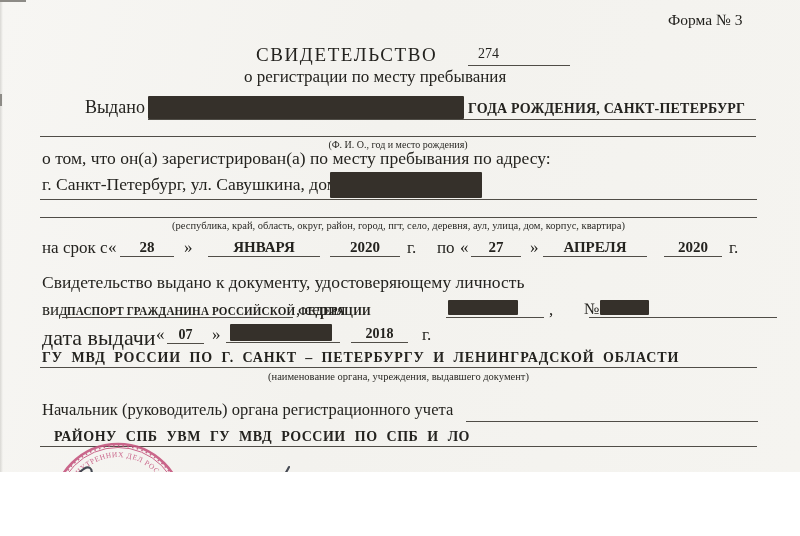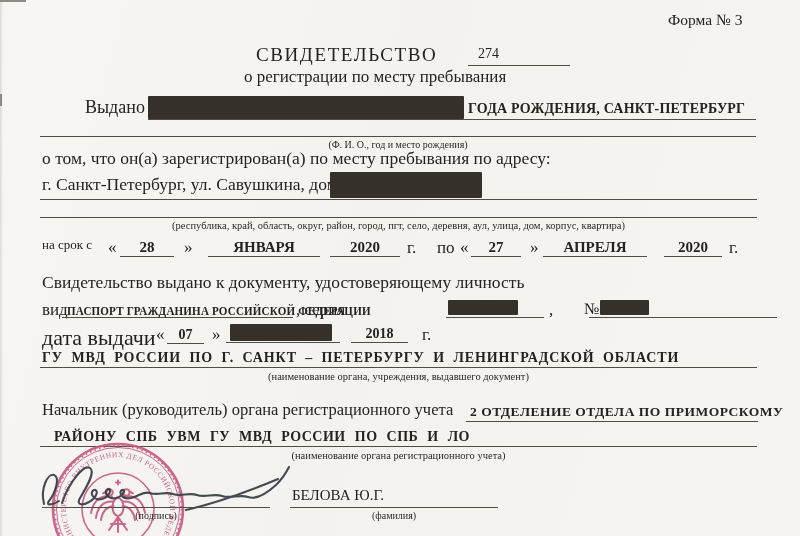--- a/index.html
+++ b/index.html
@@ -1,17 +1,17 @@
 <!DOCTYPE html>
 <html><head>
 <meta charset="utf-8">
 <style>
   html,body { margin:0; padding:0; }
   .page {
-    position:relative; width:800px; height:536px; overflow:hidden;
+    position:relative; width:800px; height:472px; overflow:hidden;
     background: linear-gradient(105deg,#f7f6f3 0%,#f3f2ee 45%,#f5f4f0 100%);
     font-family:"Liberation Serif", serif; color:#24231f;
   }
   .t { position:absolute; white-space:nowrap; line-height:1.15; }
   .cap { position:absolute; font-size:10px; color:#2a2925; text-align:center; white-space:nowrap; }
   .rule { position:absolute; height:0; border-bottom:1.4px solid #504d47; }
   .redact { position:absolute; background:#35302a; border-radius:1px; }
   .blank { position:absolute; text-align:center; border-bottom:1.4px solid #504d47;
            font-weight:bold; font-size:15px; height:19px; line-height:21px; }
   .bold { font-weight:bold; }
@@ -45,21 +45,21 @@
   <div class="cap" style="left:40px;top:139px;width:716px;">(Ф. И. О., год и место рождения)</div>
 
   <div class="t" style="left:42px;top:148px;font-size:17.5px;">о том, что он(а) зарегистрирован(а) по месту пребывания по адресу:</div>
 
   <div class="t" style="left:42px;top:174px;font-size:17.5px;">г. Санкт-Петербург, ул. Савушкина, дом</div>
   <div class="redact" style="left:330px;top:172px;width:152px;height:26px;"></div>
   <div class="rule" style="left:40px;top:199px;width:717px;"></div>
   <div class="rule" style="left:40px;top:217px;width:717px;"></div>
   <div class="cap" style="left:40px;top:220px;width:717px;font-size:10.5px;">(республика, край, область, округ, район, город, пгт, село, деревня, аул, улица, дом, корпус, квартира)</div>
 
-  <div class="t" style="left:42px;top:238px;font-size:13px;">на срок с</div>
+  <div class="t" style="left:42px;top:238px;font-size:17px;">на срок с</div>
   <div class="t" style="left:108px;top:238px;font-size:17px;">«</div>
   <div class="blank" style="left:120px;top:237px;width:54px;">28</div>
   <div class="t" style="left:184px;top:238px;font-size:17px;">»</div>
   <div class="blank" style="left:208px;top:237px;width:112px;">ЯНВАРЯ</div>
   <div class="blank" style="left:330px;top:237px;width:70px;">2020</div>
   <div class="t" style="left:407px;top:238px;font-size:17px;">г.</div>
   <div class="t" style="left:437px;top:238px;font-size:17px;">по</div>
   <div class="t" style="left:460px;top:238px;font-size:17px;">«</div>
   <div class="blank" style="left:471px;top:237px;width:50px;">27</div>
   <div class="t" style="left:530px;top:238px;font-size:17px;">»</div>
@@ -87,25 +87,23 @@
   <div class="redact" style="left:230px;top:324px;width:102px;height:17px;"></div>
   <div class="rule" style="left:226px;top:342px;width:114px;"></div>
   <div class="blank" style="left:351px;top:323px;width:57px;font-size:14px;">2018</div>
   <div class="t" style="left:422px;top:325px;font-size:17px;">г.</div>
 
   <div class="t cond" style="left:42px;top:350px;font-size:14px;letter-spacing:0.9px;word-spacing:4px;">ГУ МВД РОССИИ ПО Г. САНКТ – ПЕТЕРБУРГУ И ЛЕНИНГРАДСКОЙ ОБЛАСТИ</div>
   <div class="rule" style="left:40px;top:367px;width:717px;border-bottom-width:1.8px;"></div>
   <div class="cap" style="left:40px;top:371px;width:717px;font-size:10.5px;">(наименование органа, учреждения, выдавшего документ)</div>
 
   <div class="t" style="left:42px;top:401px;font-size:16.5px;">Начальник (руководитель) органа регистрационного учета</div>
-  <div class="t cond" style="left:470px;top:404px;font-size:13.5px;letter-spacing:0.5px;">2 ОТДЕЛЕНИЕ ОТДЕЛА  ПО ПРИМОРСКОМУ</div>
   <div class="rule" style="left:466px;top:421px;width:292px;"></div>
   <div class="t cond" style="left:54px;top:429px;font-size:14px;letter-spacing:0.5px;word-spacing:5px;">РАЙОНУ СПБ УВМ  ГУ  МВД РОССИИ  ПО СПБ  И  ЛО</div>
   <div class="rule" style="left:40px;top:446px;width:717px;border-bottom-width:1.8px;"></div>
-  <div class="cap" style="left:40px;top:450px;width:717px;font-size:10.5px;">(наименование органа регистрационного учета)</div>
 
   <svg style="position:absolute;left:48px;top:439px;opacity:0.88;" width="140" height="140" viewBox="0 0 140 140">
     <g stroke="#c4537d" fill="none">
       <circle cx="70" cy="70" r="65" stroke-width="2.6"></circle>
       <circle cx="70" cy="70" r="61.5" stroke-width="1"></circle>
       <circle cx="70" cy="70" r="63.3" stroke-width="1.6" stroke-dasharray="1.6 3.2"></circle>
       <circle cx="70" cy="70" r="36" stroke-width="1.6"></circle>
     </g>
     <defs>
       <path id="ringPath" d="M 33.2,106.8 A 52,52 0 1 1 106.8,106.8"></path>

